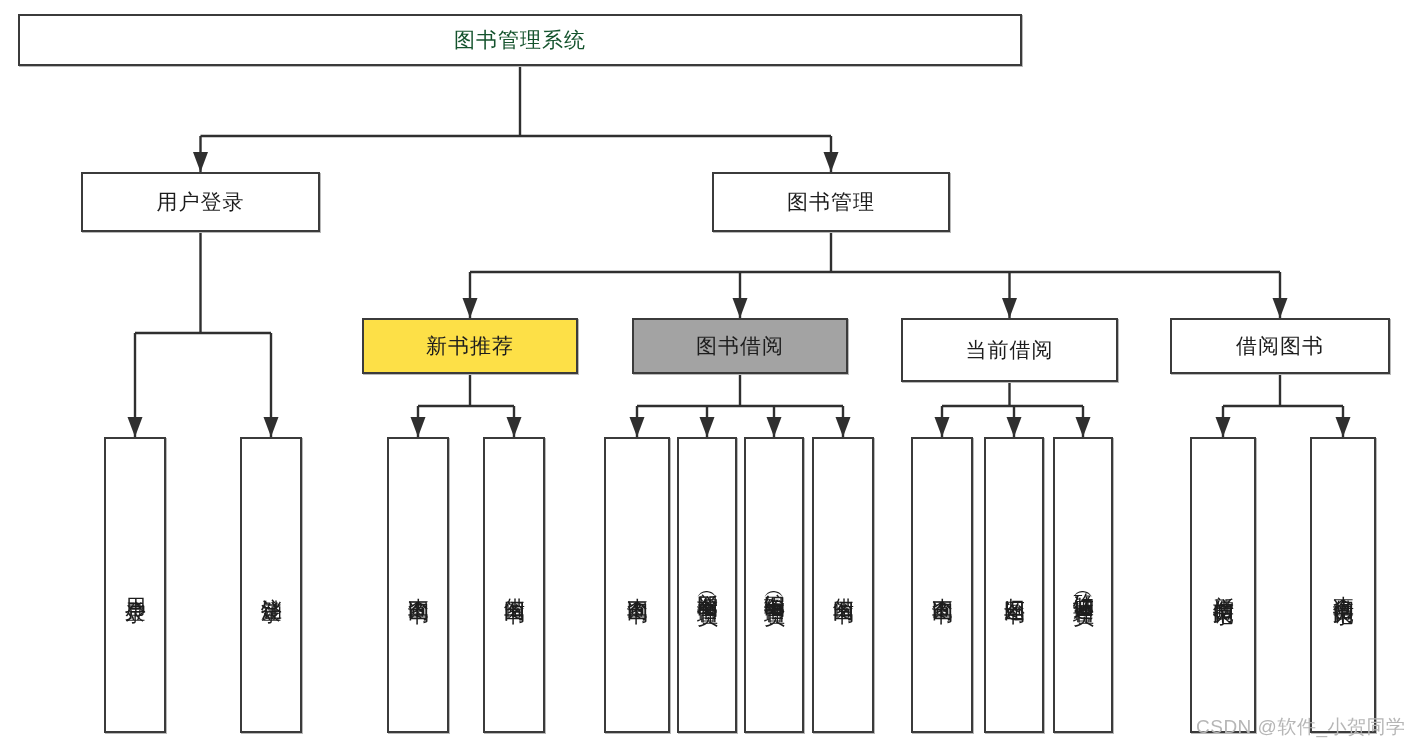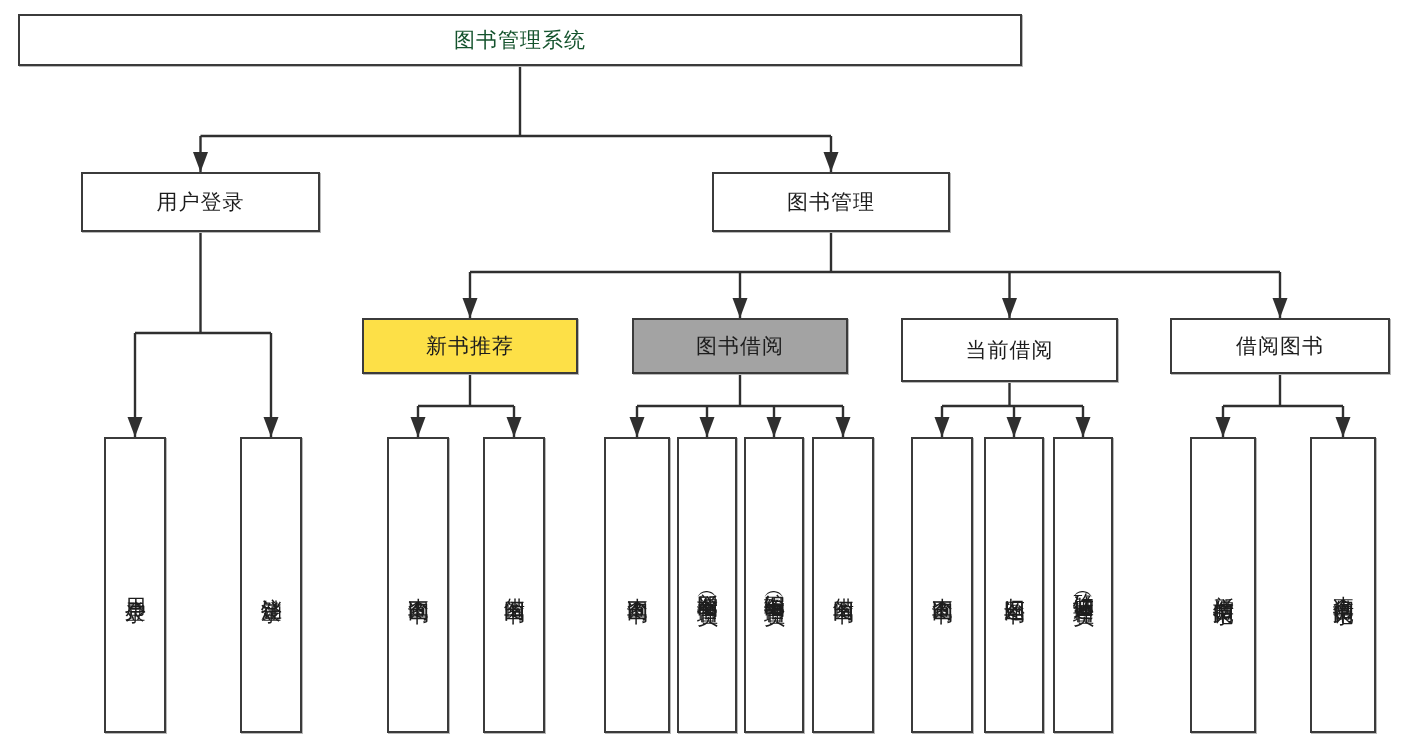--- a/index.html
+++ b/index.html
@@ -160,13 +160,14 @@
       <div class="node vert" style="left: 1053px; top: 437px; width: 60px; height: 296px; border-color: rgb(59, 59, 59); background: rgb(255, 255, 255); color: rgb(29, 29, 29);">
         <span class="vlabel">确认归还（管理员）</span>
       </div>
       <div class="node vert" style="left: 1190px; top: 437px; width: 66px; height: 296px; border-color: rgb(59, 59, 59); background: rgb(255, 255, 255); color: rgb(29, 29, 29);">
         <span class="vlabel">新增借阅记录</span>
       </div>
       <div class="node vert" style="left: 1310px; top: 437px; width: 66px; height: 296px; border-color: rgb(59, 59, 59); background: rgb(255, 255, 255); color: rgb(29, 29, 29);">
         <span class="vlabel">查询借阅记录</span>
       </div>
     </div>
+  <div class="watermark" style="left: 1196px; top: 714px; color: rgb(182, 182, 182);">CSDN @软件_小贺同学</div>
 </div>
 
 </body></html>

